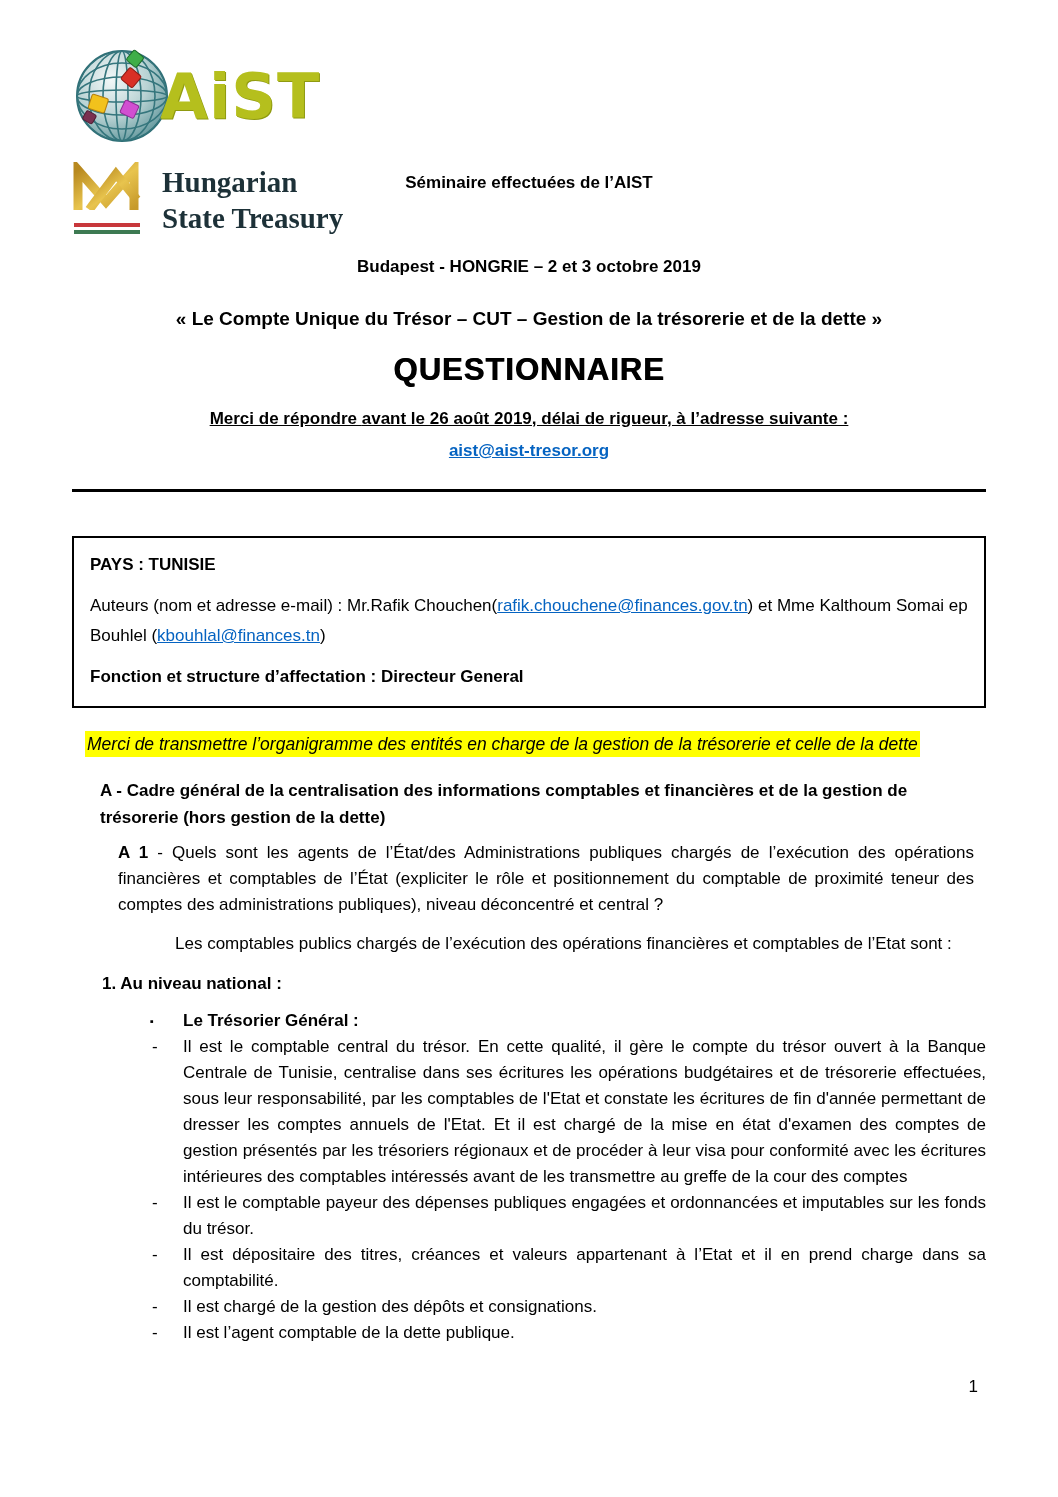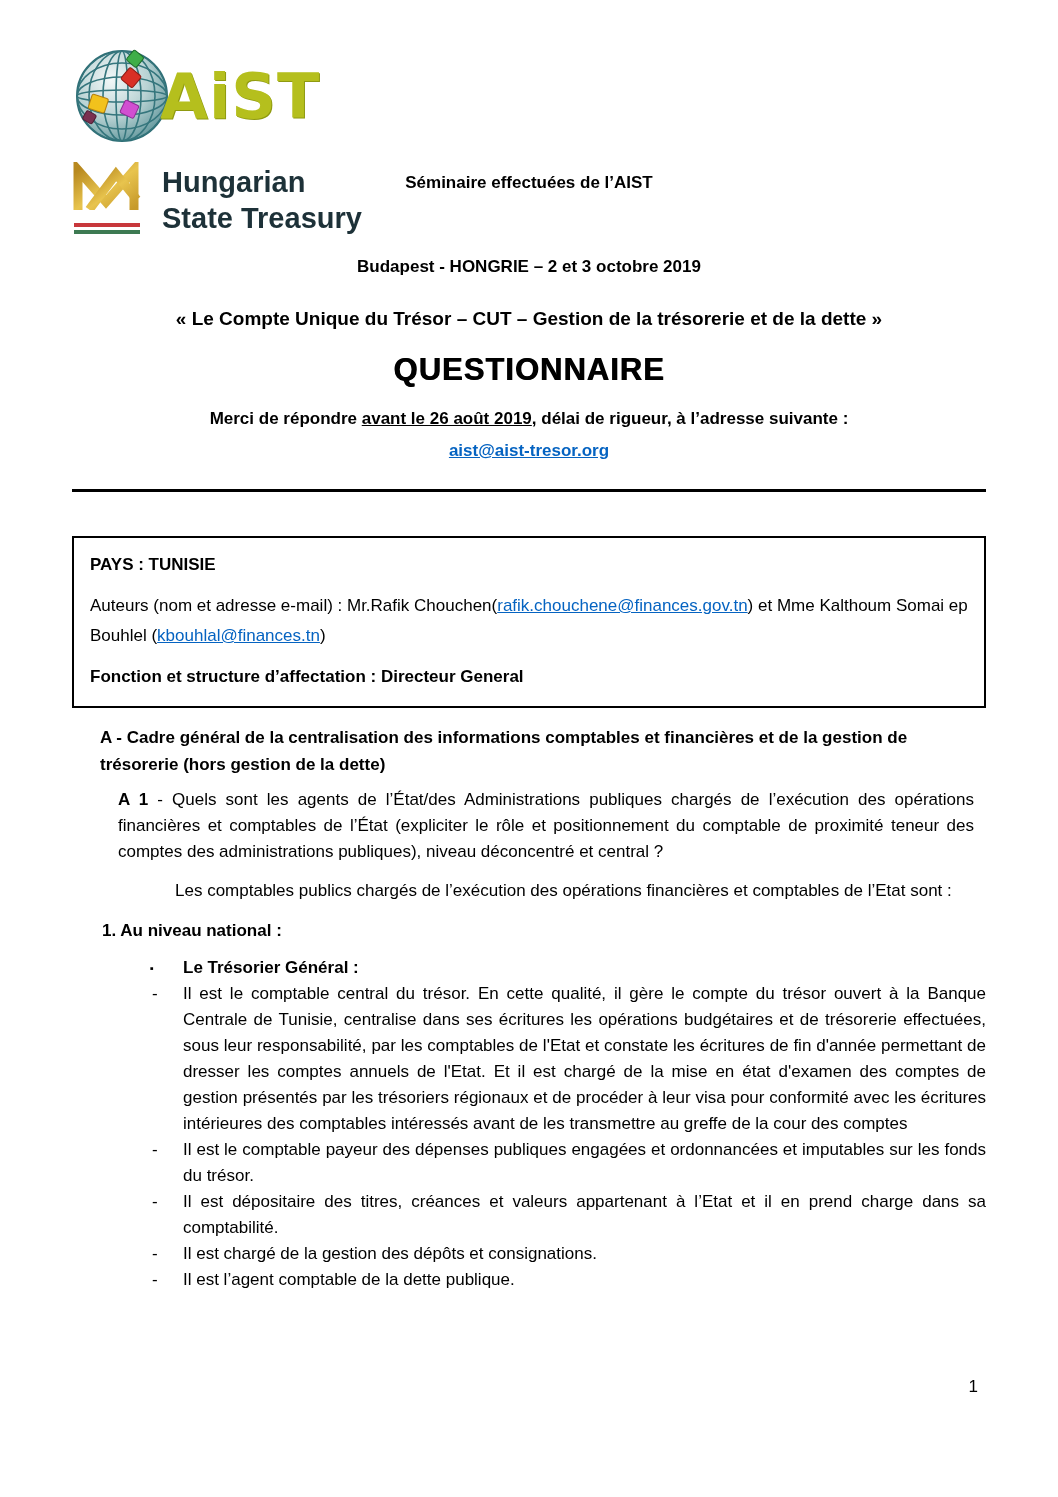--- a/index.html
+++ b/index.html
@@ -20,35 +20,35 @@
     font-size: 62px; line-height: 1; color: #b5bf1d;
     letter-spacing: 1px; margin-left: -14px; margin-top: -6px;
     text-shadow: 1px 1px 0 #8f9a10;
   }
   .treasury-logo { display: flex; align-items: flex-start; margin-top: 8px; }
   .treasury-mark { width: 74px; margin-right: 16px; }
   .flag-lines { width: 66px; margin: 5px 0 0 2px; }
   .flag-lines .red   { height: 4px; background: #c8373b; margin-bottom: 3px; }
   .flag-lines .green { height: 4px; background: #3d7a52; }
   .treasury-name {
-    font-family: Liberation Sans, sans-serif; font-weight: bold;
+    font-family: Liberation Serif, serif; font-weight: bold;
     font-size: 29px; line-height: 36px; color: #1d3138; margin-top: 2px;
   }
 
   
   .seminar-title { margin: 24px 0 0 0; text-align: center; font-size: 17px; font-weight: bold; }
   .event-line    { margin: 58px 0 0 0; text-align: center; font-size: 17px; font-weight: bold; }
   .theme-line    { margin: 26px 0 0 0; text-align: center; font-size: 19px; font-weight: bold; }
   .questionnaire-title {
     margin: 18px 0 0 0; text-align: center;
     font-family: Liberation Sans, sans-serif; font-weight: bold;
     font-size: 31px; line-height: 40px; letter-spacing: 1px;
     text-shadow: 0.7px 0 0 #000;
   }
-  .deadline { margin: 16px 0 0 0; text-align: center; font-size: 17px; font-weight: bold; }
+  .deadline { margin: 16px 0 0 0; text-align: center; font-size: 17px; font-weight: bold; text-decoration: underline; }
   .deadline .ul { text-decoration: underline; }
   .email-line { margin: 6px 0 0 0; text-align: center; font-size: 17px; font-weight: bold; }
   a.doc-link { color: #0563c1; text-decoration: underline; cursor: pointer; }
   .rule { border: none; border-top: 3px solid #000; margin: 25px 0 0 0; }
 
   
   .info-box { border: 2px solid #000; margin-top: 44px; padding: 12px 16px 14px 16px; line-height: 30px; }
   .info-box p { margin: 0; }
   .info-box p + p { margin-top: 11px; }
   .bold { font-weight: bold; }
@@ -150,20 +150,21 @@
   <p class="email-line"><a class="doc-link">aist@aist-tresor.org</a></p>
 
   <hr class="rule">
 
   <div class="info-box">
     <p class="bold">PAYS : TUNISIE</p>
     <p><span>Auteurs (nom et adresse e-mail) : Mr.Rafik Chouchen(</span><a class="doc-link">rafik.chouchene@finances.gov.tn</a><span>) et Mme Kalthoum Somai ep Bouhlel (</span><a class="doc-link">kbouhlal@finances.tn</a><span>)</span></p>
     <p class="bold">Fonction et structure d’affectation : Directeur General</p>
   </div>
 
+  <p class="highlight-wrap"><mark class="hl">Merci de transmettre l’organigramme des entités en charge de la gestion de la trésorerie et celle de la dette</mark></p>
 
   <h3 class="section-heading">A - Cadre général de la centralisation des informations comptables et financières et de la gestion de trésorerie (hors gestion de la dette)</h3>
   <p class="question"><strong>A 1</strong><span> - Quels sont les agents de l’État/des Administrations publiques chargés de l’exécution des opérations financières et comptables de l’État (expliciter le rôle et positionnement du comptable de proximité teneur des comptes des administrations publiques), niveau déconcentré et central ?</span></p>
   <p class="intro">Les comptables publics chargés de l’exécution des opérations financières et comptables de l’Etat sont :</p>
   <p class="level-heading">1. Au niveau national :</p>
 
   <div class="bullet-row">
     <span class="sq">▪</span>
     <span>Le Trésorier Général :</span>
   </div>

